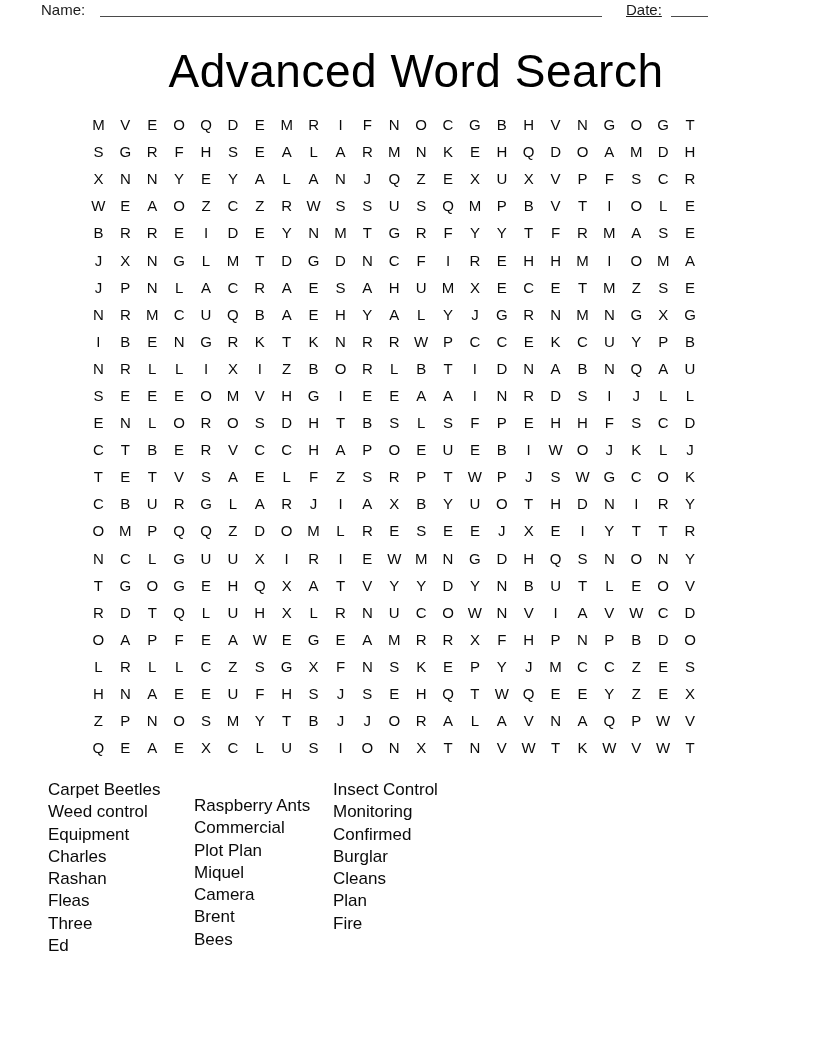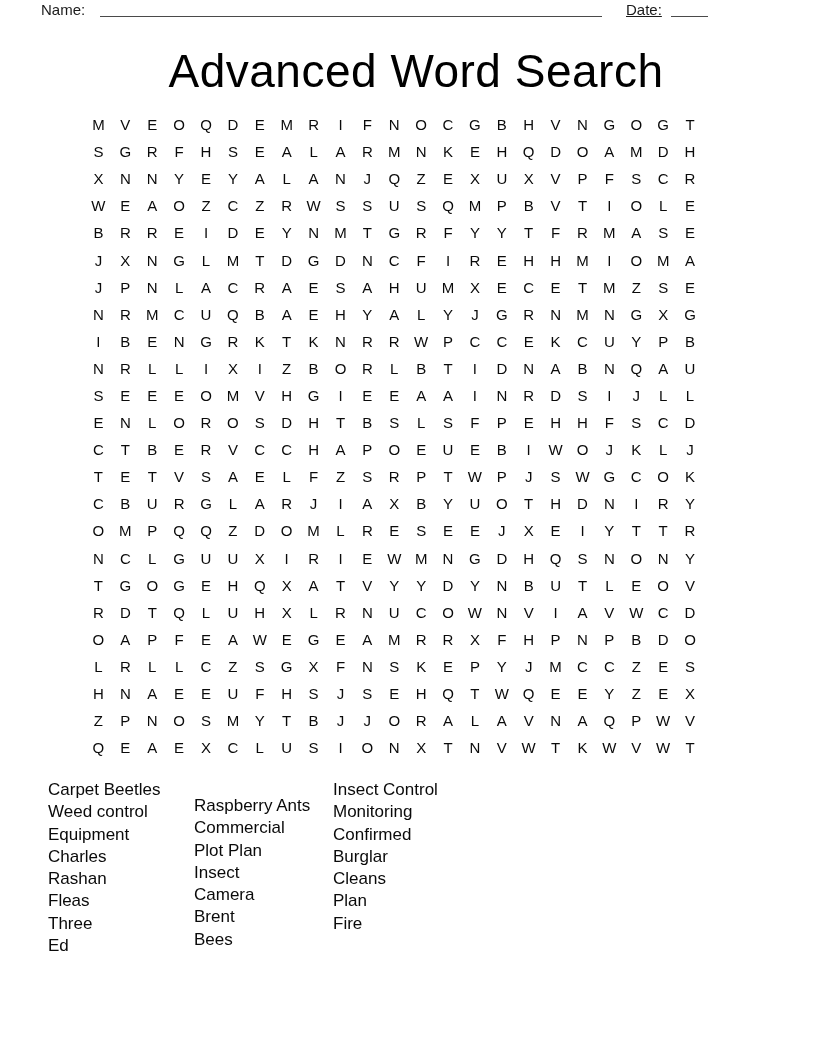--- a/index.html
+++ b/index.html
@@ -697,21 +697,21 @@
         <div class="word">Charles</div>
         <div class="word">Rashan</div>
         <div class="word">Fleas</div>
         <div class="word">Three</div>
         <div class="word">Ed</div>
       </div>
       <div class="word-col wc1">
         <div class="word">Raspberry Ants</div>
         <div class="word">Commercial</div>
         <div class="word">Plot Plan</div>
-        <div class="word">Insect</div>
+        <div class="word">Miquel</div>
         <div class="word">Camera</div>
         <div class="word">Brent</div>
         <div class="word">Bees</div>
       </div>
       <div class="word-col wc2">
         <div class="word">Insect Control</div>
         <div class="word">Monitoring</div>
         <div class="word">Confirmed</div>
         <div class="word">Burglar</div>
         <div class="word">Cleans</div>

